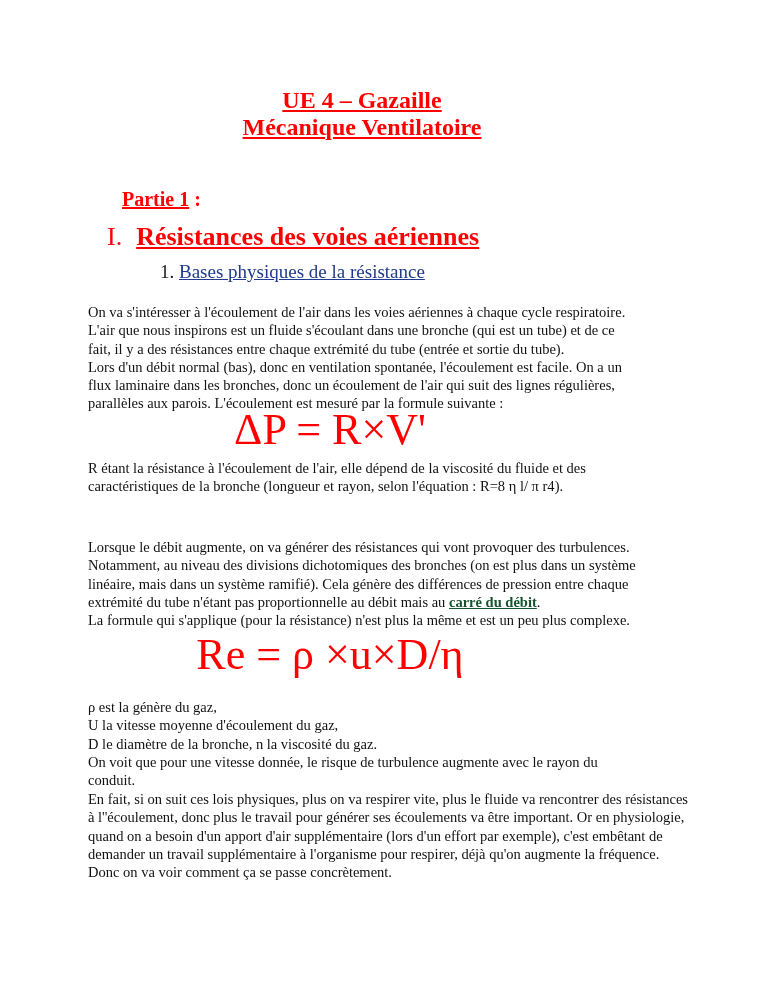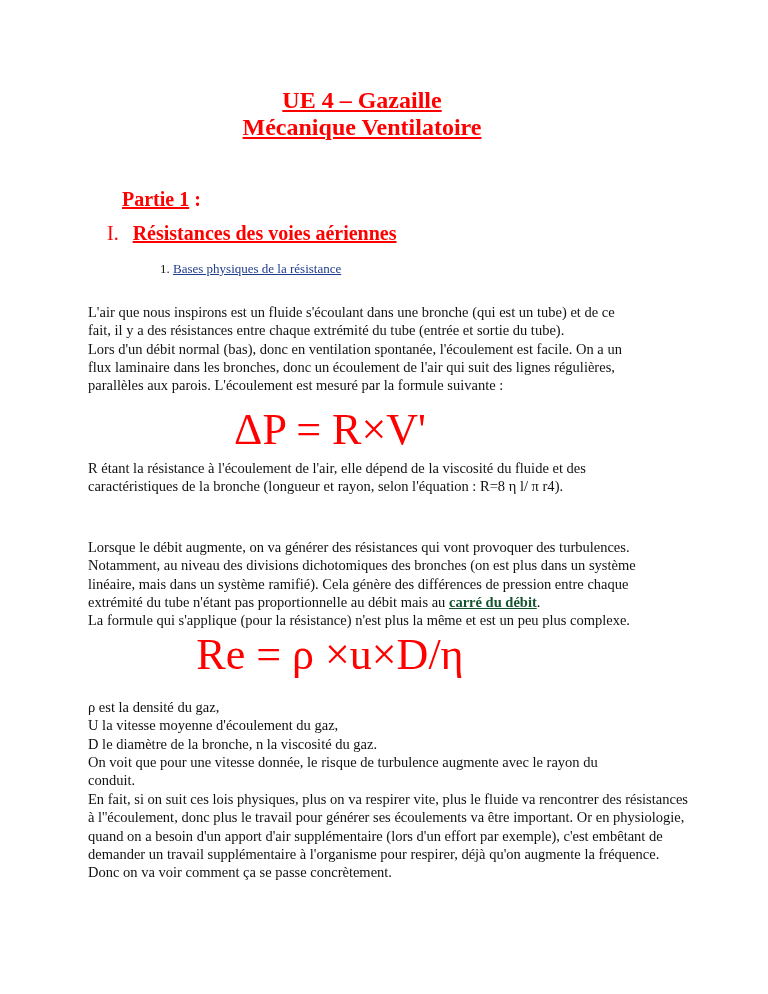--- a/index.html
+++ b/index.html
@@ -14,26 +14,26 @@
     color: #ff0000; font-weight: bold; font-size: 24px; text-decoration: underline;
     line-height: 28px;
   }
   .title1 { top: 86px; }
   .title2 { top: 113px; }
   .partie {
     position: absolute; left: 87px; top: 188px; font-size: 20px; font-weight: bold; color: #ff0000;
   }
   .partie .u { text-decoration: underline; margin-left: 35px; }
   .h1 {
-    position: absolute; left: 107px; top: 222px; font-size: 20px; color: #ff0000; text-align: right;
+    position: absolute; left: 107px; top: 222px; font-size: 26px; color: #ff0000; text-align: right;
   }
   .h1 .num { font-weight: normal; margin-right: 14px; }
   .h1 .txt { font-weight: bold; text-decoration: underline; }
   .h2 {
-    position: absolute; left: 160px; top: 261px; font-size: 13px;
+    position: absolute; left: 160px; top: 261px; font-size: 19px;
   }
   .h2 .num { color: #1a1a1a; }
   .h2 .txt { color: #1f3c8c; text-decoration: underline; }
   .para {
     position: absolute; left: 88px; width: 600px; font-size: 14.5px; line-height: 18.3px;
   }
   .p1 { top: 303px; }
   .p2 { top: 459px; }
   .p3 { top: 538px; }
   .p4 { top: 698px; }
@@ -61,20 +61,21 @@
 
   <div class="h1">
     <span class="num">I.</span><span class="txt">Résistances des voies aériennes</span>
   </div>
 
   <div class="h2">
     <span class="num">1. </span><span class="txt">Bases physiques de la résistance</span>
   </div>
 
   <div class="para p1">
+    <div>On va s'intéresser à l'écoulement de l'air dans les voies aériennes à chaque cycle respiratoire.</div>
     <div>L'air que nous inspirons est un fluide s'écoulant dans une bronche (qui est un tube) et de ce</div>
     <div>fait, il y a des résistances entre chaque extrémité du tube (entrée et sortie du tube).</div>
     <div>Lors d'un débit normal (bas), donc en ventilation spontanée, l'écoulement est facile. On a un</div>
     <div><span>flux </span><b>laminaire</b><span> dans les bronches, donc un écoulement de l'air qui suit des lignes régulières,</span></div>
     <div>parallèles aux parois. L'écoulement est mesuré par la formule suivante :</div>
   </div>
 
   <div class="formula f1">ΔP = R×V'</div>
 
   <div class="para p2">
@@ -86,21 +87,21 @@
     <div><span>Lorsque le débit augmente, on va générer des résistances qui vont provoquer des </span><b>turbulences</b><span>.</span></div>
     <div>Notamment, au niveau des divisions dichotomiques des bronches (on est plus dans un système</div>
     <div>linéaire, mais dans un système ramifié). Cela génère des différences de pression entre chaque</div>
     <div><span>extrémité du tube n'étant pas proportionnelle au débit mais au </span><span class="red-u">carré du débit</span><span>.</span></div>
     <div>La formule qui s'applique (pour la résistance) n'est plus la même et est un peu plus complexe.</div>
   </div>
 
   <div class="formula f2">Re = ρ ×u×D/η</div>
 
   <div class="para p4">
-    <div>ρ est la densité du gaz,</div>
+    <div>ρ est la génère du gaz,</div>
     <div>U la vitesse moyenne d'écoulement du gaz,</div>
     <div>D le diamètre de la bronche, n la viscosité du gaz.</div>
     <div>On voit que pour une vitesse donnée, le risque de turbulence augmente avec le rayon du</div>
     <div>conduit.</div>
   </div>
 
   <div class="para p5">
     <span>En fait, si on suit ces lois physiques, </span><b>plus on va respirer vite, plus le fluide va rencontrer des résistances à l''écoulement, donc plus le travail pour générer ses écoulements va être important</b><span>. Or en physiologie, quand on a besoin d'un apport d'air supplémentaire (lors d'un effort par exemple), c'est embêtant de demander un travail supplémentaire à l'organisme pour respirer, déjà qu'on augmente la fréquence. Donc on va voir comment ça se passe concrètement.</span>
   </div>
 

